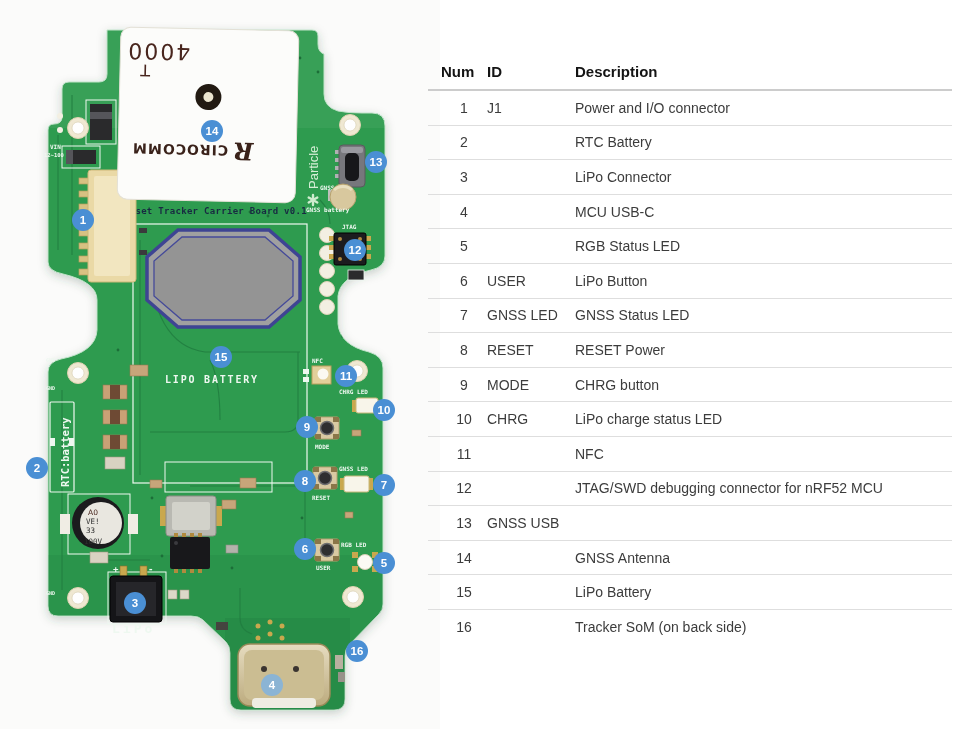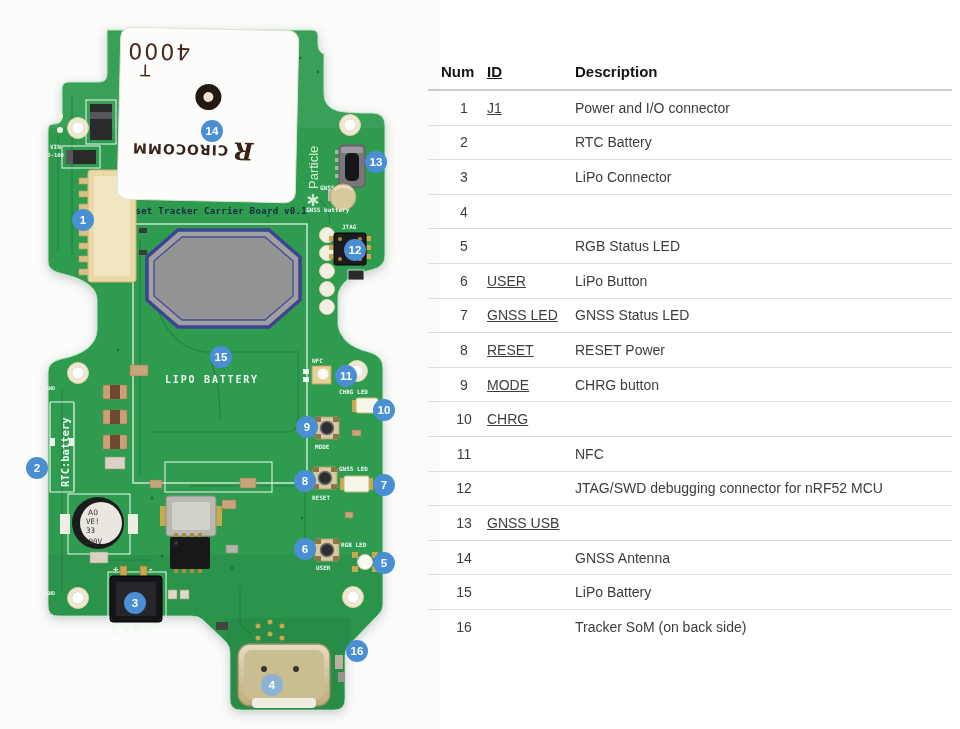--- a/index.html
+++ b/index.html
@@ -15,21 +15,21 @@
   .callout-num{font-family:"Liberation Sans",sans-serif;font-weight:bold;fill:#ffffff;
     font-size:11.5px;text-anchor:middle;}
   .spec-table{position:absolute;left:428px;top:30px;width:524px;color:#3c3c3c;margin-top:27px;}
   .thead{display:flex;align-items:flex-start;font-weight:bold;font-size:15px;color:#141414;
     padding:6px 0 9px 13px;border-bottom:2px solid #cccccc;}
   .trow{display:flex;align-items:center;height:33.6px;border-bottom:1px solid #dedede;
     font-size:14px;padding-left:13px;}
   .trow:last-child{border-bottom:none;}
   .c-num{width:46px;text-align:center;flex:none;}
   .thead .c-num{text-align:left;}
-  .c-id{width:88px;flex:none;text-decoration:underline;}
+  .c-id{width:88px;flex:none;}
   .c-desc{flex:1;}
 </style>
 </head>
 <body>
 
 <div class="photo-panel">
 <svg class="board-svg" width="440" height="729" viewBox="0 0 440 729">
   <defs>
     <filter id="sh" x="-8%" y="-8%" width="116%" height="116%">
       <feDropShadow dx="0" dy="3" stdDeviation="5" flood-color="#30503a" flood-opacity="0.25"></feDropShadow>
@@ -457,20 +457,21 @@
       <span class="c-desc">RTC Battery</span>
     </div>
   <div class="trow">
       <span class="c-num">3</span>
       <span class="c-id"></span>
       <span class="c-desc">LiPo Connector</span>
     </div>
   <div class="trow">
       <span class="c-num">4</span>
       <span class="c-id"></span>
+      <span class="c-desc">MCU USB-C</span>
     </div>
   <div class="trow">
       <span class="c-num">5</span>
       <span class="c-id"></span>
       <span class="c-desc">RGB Status LED</span>
     </div>
   <div class="trow">
       <span class="c-num">6</span>
       <span class="c-id">USER</span>
       <span class="c-desc">LiPo Button</span>
@@ -486,20 +487,21 @@
       <span class="c-desc">RESET Power</span>
     </div>
   <div class="trow">
       <span class="c-num">9</span>
       <span class="c-id">MODE</span>
       <span class="c-desc">CHRG button</span>
     </div>
   <div class="trow">
       <span class="c-num">10</span>
       <span class="c-id">CHRG</span>
+      <span class="c-desc">LiPo charge status LED</span>
     </div>
   <div class="trow">
       <span class="c-num">11</span>
       <span class="c-id"></span>
       <span class="c-desc">NFC</span>
     </div>
   <div class="trow">
       <span class="c-num">12</span>
       <span class="c-id"></span>
       <span class="c-desc">JTAG/SWD debugging connector for nRF52 MCU</span>

